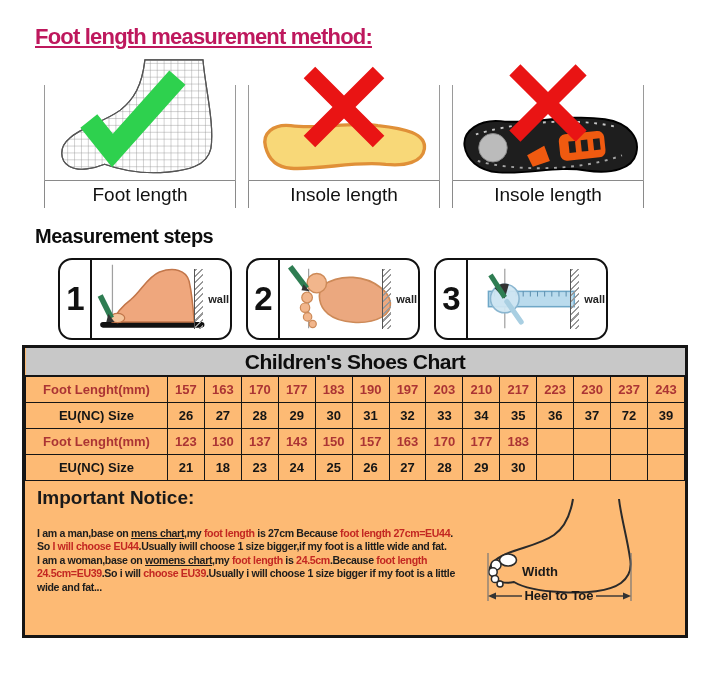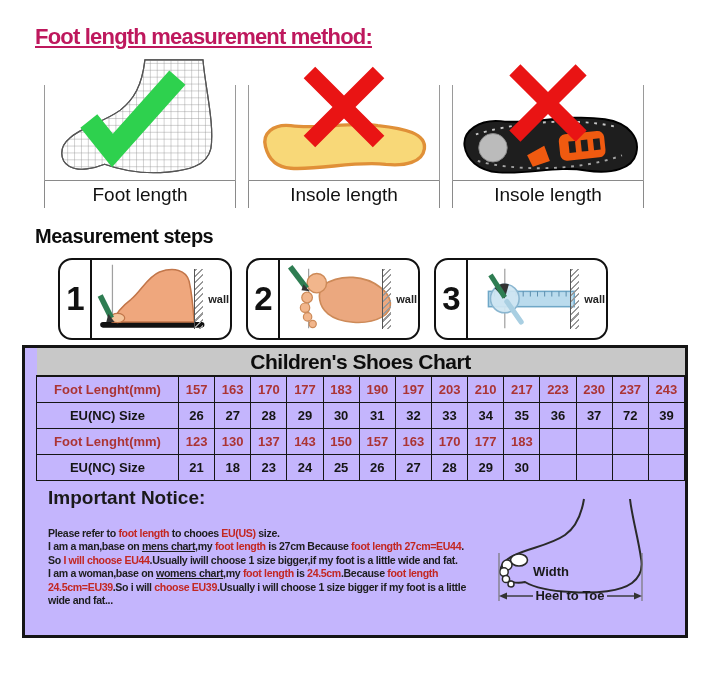--- a/index.html
+++ b/index.html
@@ -59,21 +59,21 @@
     background:repeating-linear-gradient(135deg,#999 0 1.5px,transparent 1.5px 4.5px);
   }
   .wall-label{
     position:absolute;right:1px;top:50%;transform:translateY(-50%);
     font-size:11px;font-weight:bold;color:#222;
   }
   
   .size-block{
     position:absolute;left:22px;top:345px;width:666px;height:293px;
     border:3px solid var(--ink);box-sizing:border-box;
-    display:flex;flex-direction:column;background:#c4b5fd;padding-left:11px;
+    display:flex;flex-direction:column;background:#fdba74;
   }
   table.size{border-collapse:collapse;table-layout:fixed;width:100%;}
   table.size col.labelcol{width:142px;}
   table.size th.title{
     background:var(--header-gray);
     font-size:21px;font-weight:bold;letter-spacing:-0.5px;color:#0d0d0d;
     height:27px;border-top:2px solid var(--ink);border-bottom:2px solid var(--ink);
     padding:0;
   }
   table.size tr:first-child th.title{border-top:none;}
@@ -292,21 +292,20 @@
           <td></td>
           <td></td>
           <td></td>
         </tr>
       </tbody>
   </table>
 
   <div class="notice">
     <div class="notice-heading">Important Notice:</div>
     <div>
-        <div class="nline"><span>Please refer to </span><span class="red">foot length</span><span> to chooes </span><span class="red">EU(US)</span><span> size.</span></div>
         <div class="nline"><span>I am a man,base on </span><span class="u">mens chart</span><span>,my </span><span class="red">foot length</span><span> is 27cm Because </span><span class="red">foot length 27cm=EU44</span><span>.</span></div>
         <div class="nline"><span>So </span><span class="red">I will choose EU44</span><span>.Usually iwill choose 1 size bigger,if my foot is a little wide and fat.</span></div>
         <div class="nline"><span>I am a woman,base on </span><span class="u">womens chart</span><span>,my </span><span class="red">foot length</span><span> is </span><span class="red">24.5cm</span><span>.Because </span><span class="red">foot length</span></div>
         <div class="nline"><span class="red">24.5cm=EU39</span><span>.So i will </span><span class="red">choose EU39</span><span>.Usually i will choose 1 size bigger if my foot is a little</span></div>
         <div class="nline"><span>wide and fat...</span></div>
       </div>
 
     <svg class="foot-diagram" width="178" height="112" viewBox="0 0 178 112">
       <path d="M103 2 C100 20 94 31 84 38 C68 49 46 51 32 59 C22 64 17 71 21 78 C25 85 36 87 44 85 C54 91 70 94 90 95 C116 97 140 94 151 86 C159 80 162 71 160 61 C157 40 151 20 149 2" fill="none" stroke="#2a2a2a" stroke-width="2"></path>
       <ellipse cx="38" cy="63" rx="8.5" ry="6" fill="#fff" stroke="#2a2a2a" stroke-width="1.6"></ellipse>

